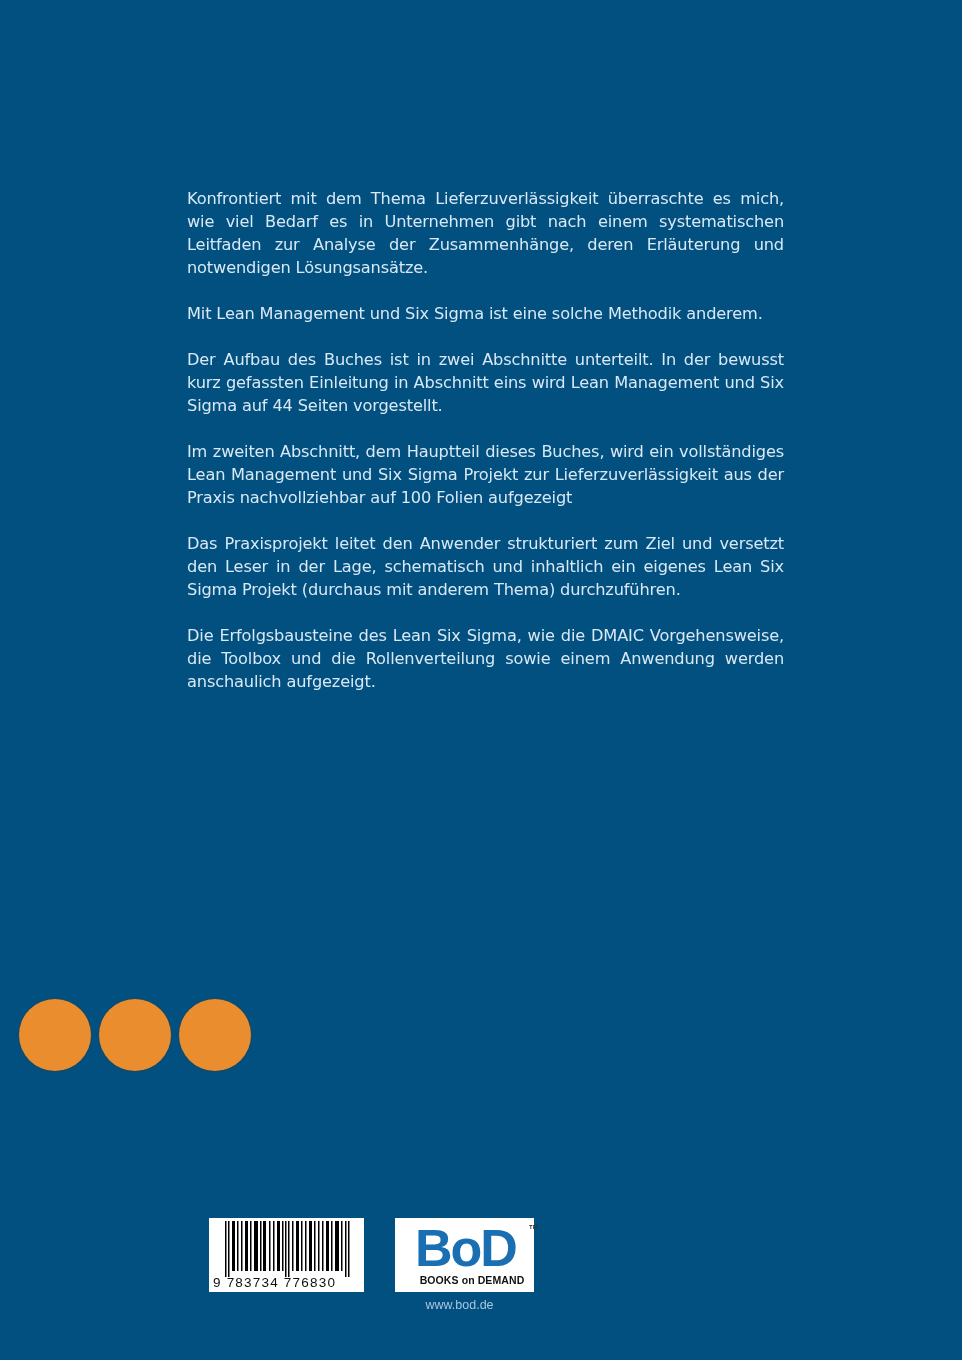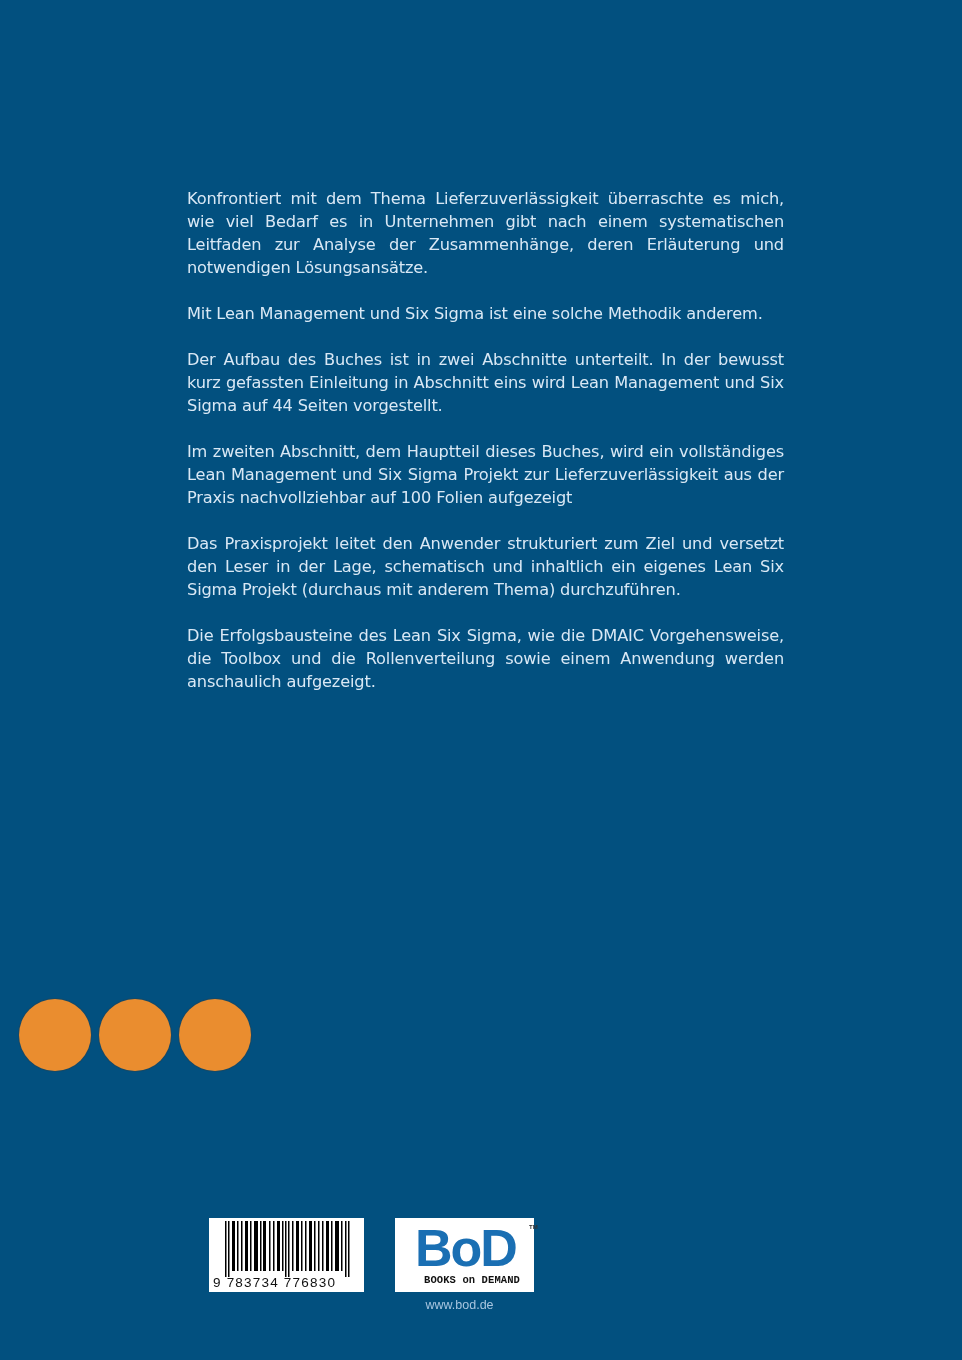--- a/index.html
+++ b/index.html
@@ -34,21 +34,21 @@
     position:absolute; left:20px; top:2px;
     font-family:"Liberation Sans", sans-serif; font-weight:bold; font-size:52px; color:#1a6fb3;
     letter-spacing:-2px; line-height:56px;
   }
   .bod-tm {
     position:absolute; left:134px; top:6px; font-family:"Liberation Sans", sans-serif;
     font-size:6px; font-weight:bold; color:#333;
   }
   .bod-sub {
     position:absolute; left:0; width:154px; text-align:center; top:56px;
-    font-family:Liberation Mono, monospace; font-weight:bold; font-size:10.5px; color:#111;
+    font-family:Liberation Sans, sans-serif; font-weight:bold; font-size:10.5px; color:#111;
     letter-spacing:0.1px;
   }
   .url {
     position:absolute; left:420px; top:1298px; width:79px; text-align:center;
     font-family:"Liberation Sans", sans-serif; font-size:12.5px; color:#a8c6e0;
   }
 </style>
 </head>
 <body>
 

